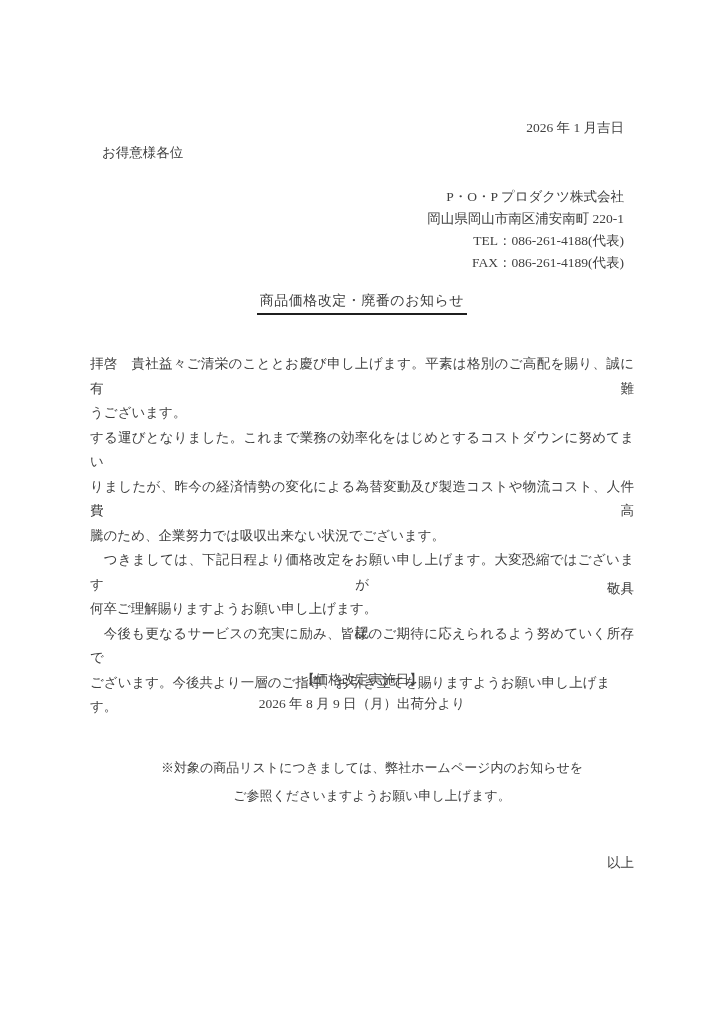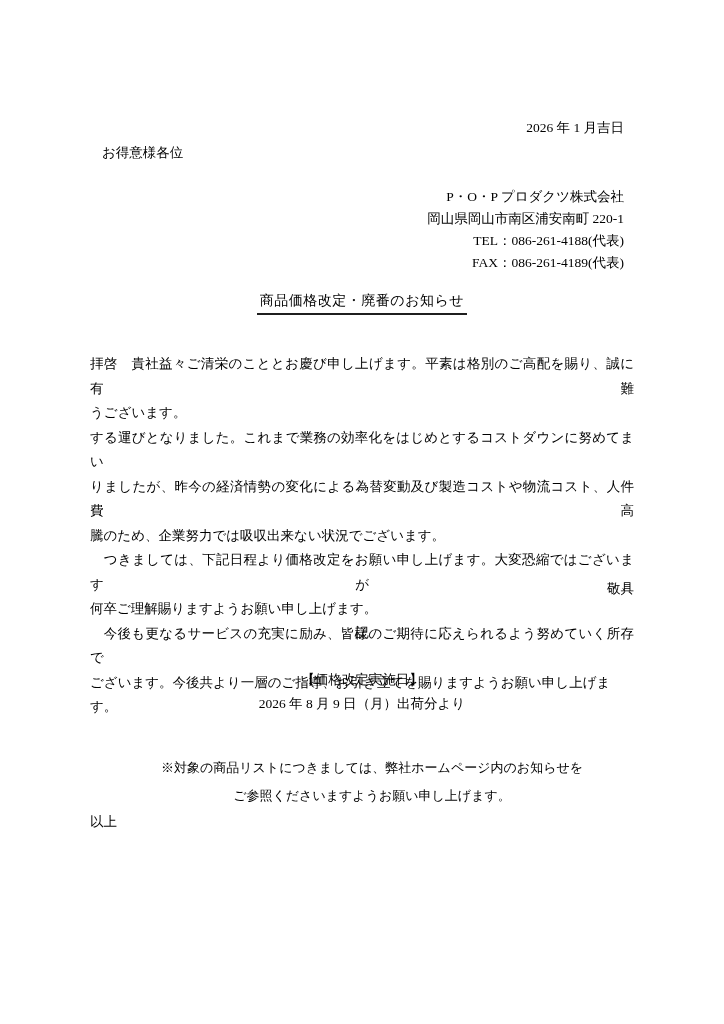--- a/index.html
+++ b/index.html
@@ -1,21 +1,21 @@
 <!DOCTYPE html>
 <html><head>
 <meta charset="utf-8">
 <style>
   html, body { margin: 0; padding: 0; background: #ffffff; }
   .page {
     position: relative;
     width: 724px;
     height: 1024px;
     background: #ffffff;
-    color: #000000;
+    color: #404040;
     font-family: "Liberation Serif", "DejaVu Serif", serif;
     font-size: 13.5px;
     overflow: hidden;
   }
   .abs { position: absolute; }
 
   .date-line {
     top: 119px; left: 0; right: 100px;
     text-align: right;
   }
@@ -61,21 +61,22 @@
     text-align: center;
     line-height: 23.5px;
   }
   .note-block {
     top: 754px; left: 10px; width: 724px;
     text-align: center;
     line-height: 27.5px;
     font-size: 13px;
   }
   .end-marker {
-    top: 813px; left: 90px; width: 544px;
+    top: 854px; left: 90px; width: 544px;
+    text-align: right;
     font-family: Liberation Serif, serif;
   }
 </style>
 </head>
 <body>
 
 <div class="page">
 
   <div class="abs date-line">2026 年 1 月吉日</div>
 

